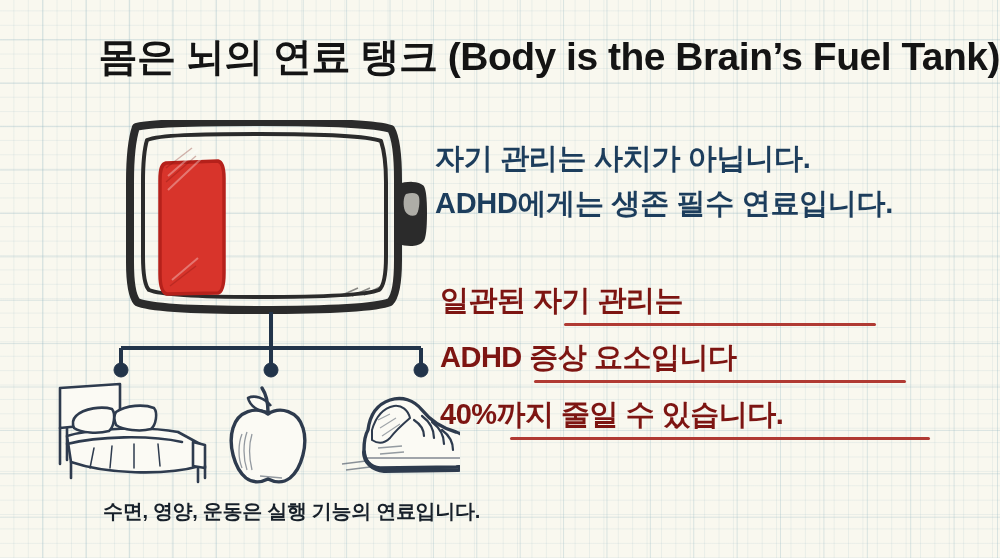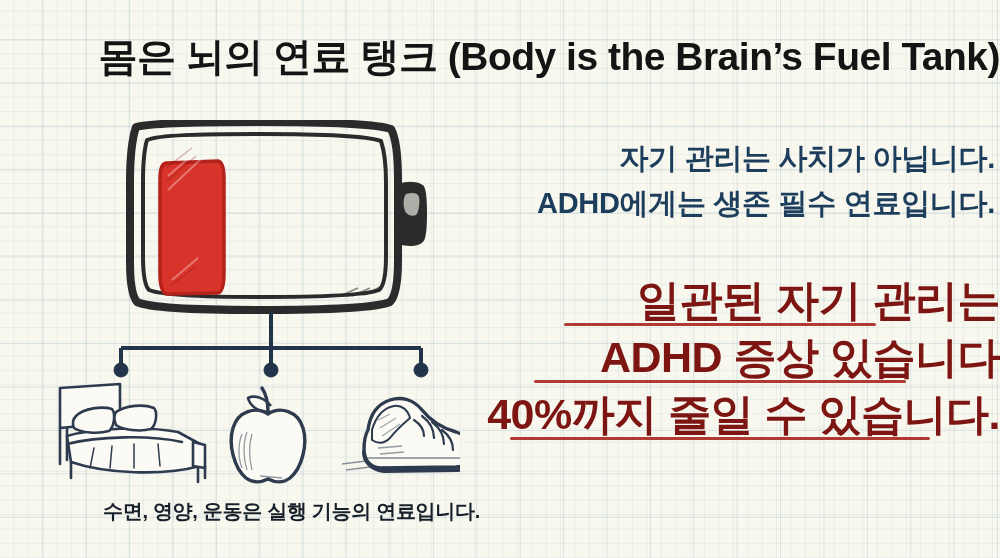--- a/index.html
+++ b/index.html
@@ -40,36 +40,36 @@
     font-weight: bold;
     color: #141414;
     letter-spacing: -0.5px;
     white-space: nowrap;
   }
 
   
   #blue-block {
     left: 435px; top: 136px;
     width: 560px;
-    text-align: right;
+    text-align: left;
     color: #1c3d5c;
     font-size: 29px;
     font-weight: bold;
     line-height: 45px;
     letter-spacing: -0.3px;
   }
   #blue-block div { white-space: nowrap; }
 
   
   #red-block {
     left: 440px; top: 272px;
     width: 560px;
-    text-align: right;
+    text-align: left;
     color: #7d1512;
-    font-size: 43px;
+    font-size: 29px;
     font-weight: bold;
     line-height: 57px;
     letter-spacing: -0.5px;
   }
   #red-block .rline { position: relative; white-space: nowrap; }
   #red-block .rline::after {
     content: "";
     position: absolute;
     left: 50%;
     transform: translateX(-50%);
@@ -217,19 +217,19 @@
     </svg>
   </div>
 
   <div class="abs" id="blue-block">
     <div>자기 관리는 사치가 아닙니다.</div>
     <div>ADHD에게는 생존 필수 연료입니다.</div>
   </div>
 
   <div class="abs" id="red-block">
     <div class="rline w1">일관된 자기 관리는</div>
-    <div class="rline w2">ADHD 증상 있습니다</div>
+    <div class="rline w2">ADHD 증상 요소입니다</div>
     <div class="rline w3">40%까지 줄일 수 있습니다.</div>
   </div>
 
   <div class="abs" id="caption">수면, 영양, 운동은 실행 기능의 연료입니다.</div>
 
 </div>
 
 </body></html>

